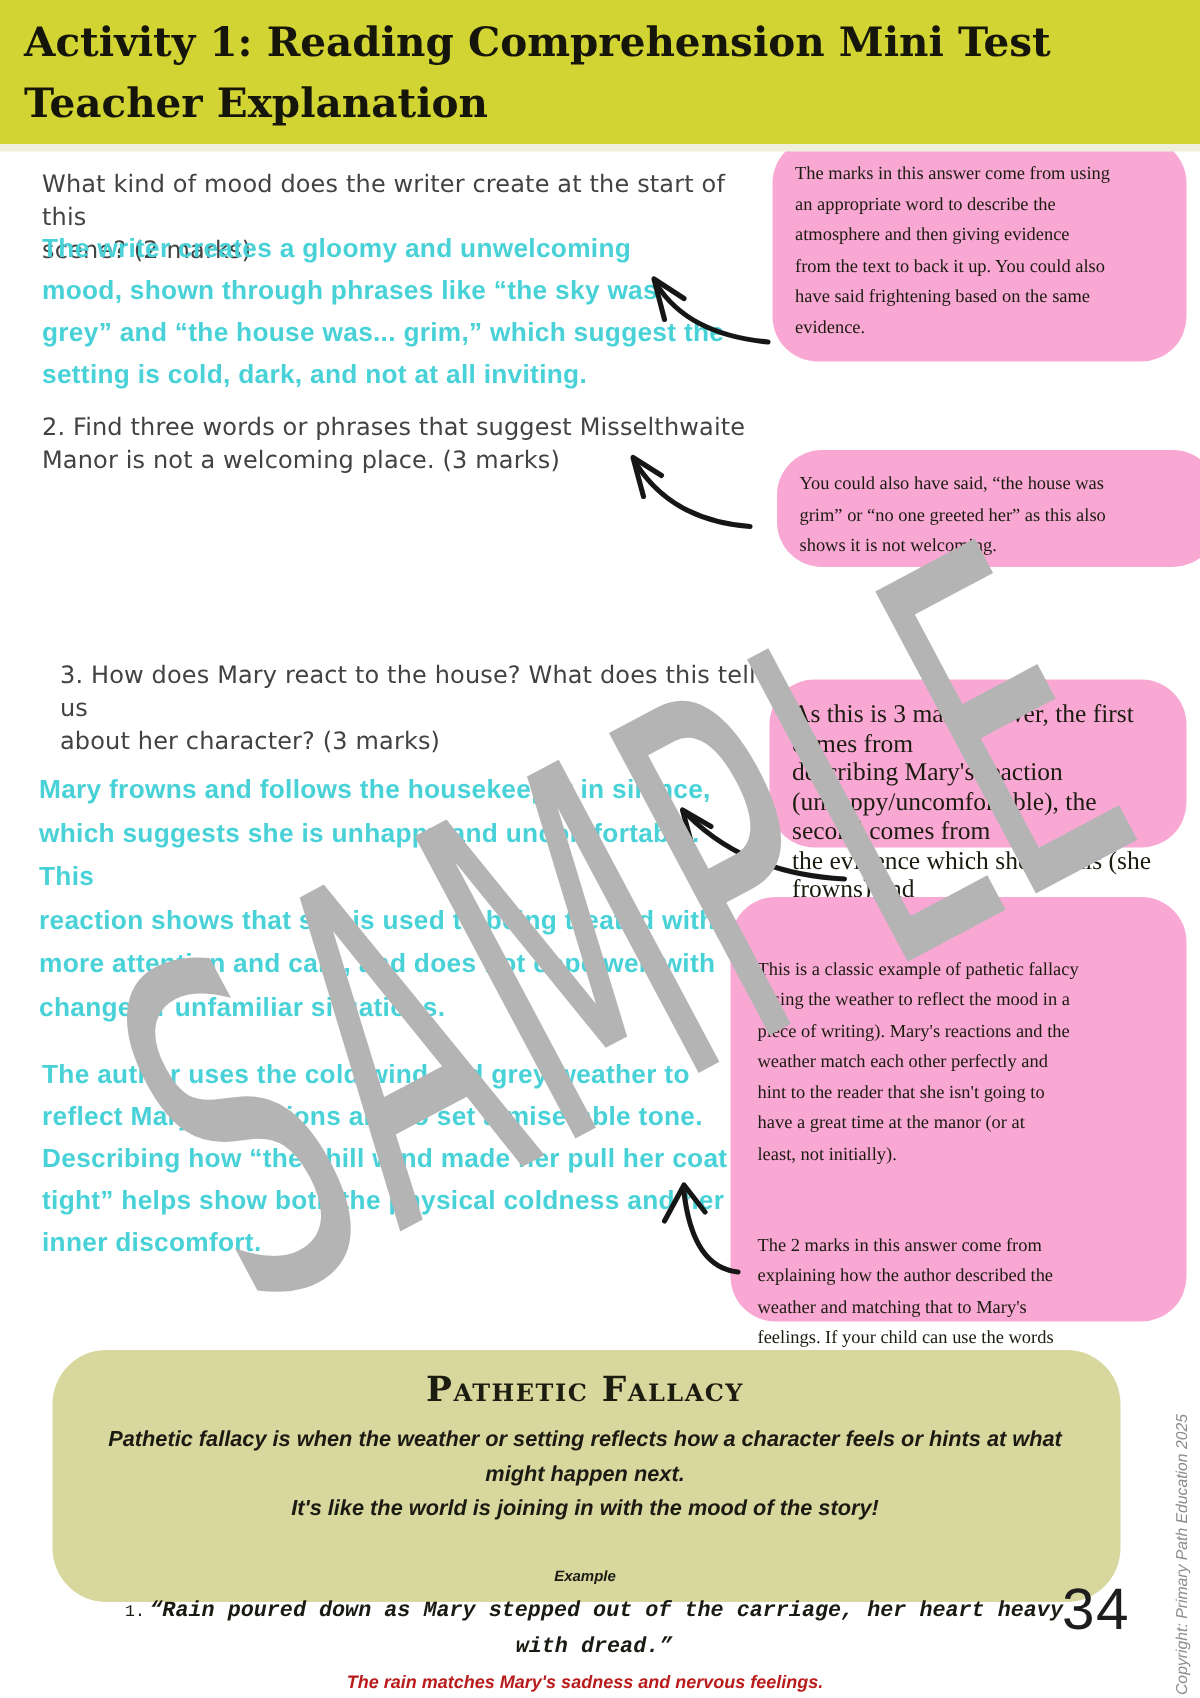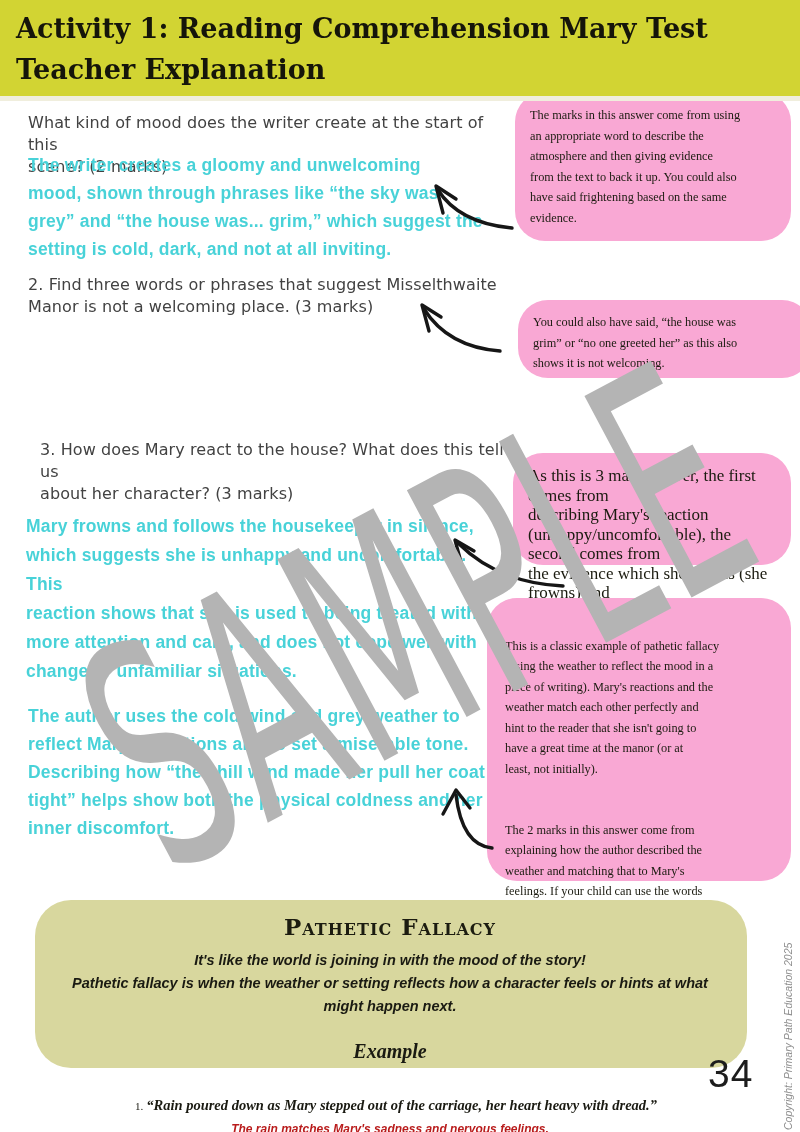--- a/index.html
+++ b/index.html
@@ -54,26 +54,26 @@
   }
   .infobox .ib-title{
     font-family:"DejaVu Serif",serif;font-variant:small-caps;font-weight:bold;
     font-size:23px;letter-spacing:1px;color:#1c1c10;margin-bottom:9px;
   }
   .infobox .ib-body{
     font-family:"Liberation Sans",sans-serif;font-weight:bold;font-style:italic;
     font-size:14.5px;line-height:23px;white-space:pre-line;color:#1a1a12;
   }
   .infobox .ib-example-label{
-    font-family:Liberation Serif, serif;font-weight:bold;font-style:italic;
-    font-size:20px;margin-top:22px;line-height:23px;color:#1a1a12;
+    font-family:Liberation Sans, sans-serif;font-weight:bold;font-style:italic;
+    font-size:10px;margin-top:22px;line-height:23px;color:#1a1a12;
   }
   .infobox .ib-example-line{
-    font-family:Liberation Serif, serif;font-weight:bold;font-style:italic;
-    font-size:14.5px;line-height:23px;color:#1a1a12;padding-left:12px;margin-top:31px;
+    font-family:Liberation Mono, monospace;font-weight:bold;font-style:italic;
+    font-size:14.5px;line-height:23px;color:#1a1a12;padding-left:12px;
   }
   .infobox .ib-example-num{
     font-size:11px;font-weight:normal;font-style:normal;margin-right:3px;color:#1a1a12;
   }
   .infobox .ib-example-note{
     font-family:"Liberation Sans",sans-serif;font-weight:bold;font-style:italic;
     font-size:12px;line-height:23px;color:#b91c1c;
   }
   .pageno{
     position:absolute;left:708px;top:1052px;font-family:"Liberation Sans",sans-serif;
@@ -84,21 +84,21 @@
     transform-origin:0 0;white-space:nowrap;font-family:"Liberation Sans",sans-serif;
     font-style:italic;font-size:10.5px;color:#8d8d8d;z-index:5;
   }
 </style>
 </head>
 <body>
 
 <div class="page">
 
   <div class="header">
-    <div class="title">Activity 1: Reading Comprehension Mary Test
+    <div class="title">Activity 1: Reading Comprehension Mini Test
 Teacher Explanation</div>
   </div>
   <div class="header-underline"></div>
 
   <div class="q" style="left:28px;top:112px;width:480px;">What kind of mood does the writer create at the start of this
 scene? (2 marks)</div>
   <div class="a" style="left:28px;top:151px;width:460px;line-height:28px;">The writer creates a gloomy and unwelcoming
 mood, shown through phrases like “the sky was
 grey” and “the house was... grim,” which suggest the
 setting is cold, dark, and not at all inviting.</div>
@@ -166,23 +166,23 @@
         <path d="M492 848 Q 462 845 456 795"></path>
         <path d="M443 814 L456 790 L470 808"></path>
       </g>
     </g>
   </svg>
 
   <div class="watermark">SAMPLE</div>
 
   <div class="infobox">
     <div class="ib-title">Pathetic Fallacy</div>
-    <div class="ib-body">It's like the world is joining in with the mood of the story!</div>
     <div class="ib-body">Pathetic fallacy is when the weather or setting reflects how a character feels or hints at what
 might happen next.</div>
+    <div class="ib-body">It's like the world is joining in with the mood of the story!</div>
     <div class="ib-example-label">Example</div>
     <div class="ib-example-line">
       <span class="ib-example-num">1.</span><span>“Rain poured down as Mary stepped out of the carriage, her heart heavy with dread.”</span>
     </div>
     <div class="ib-example-note">The rain matches Mary's sadness and nervous feelings.</div>
   </div>
 
   <div class="pageno">34</div>
   <div class="copyright">Copyright: Primary Path Education 2025</div>
 

